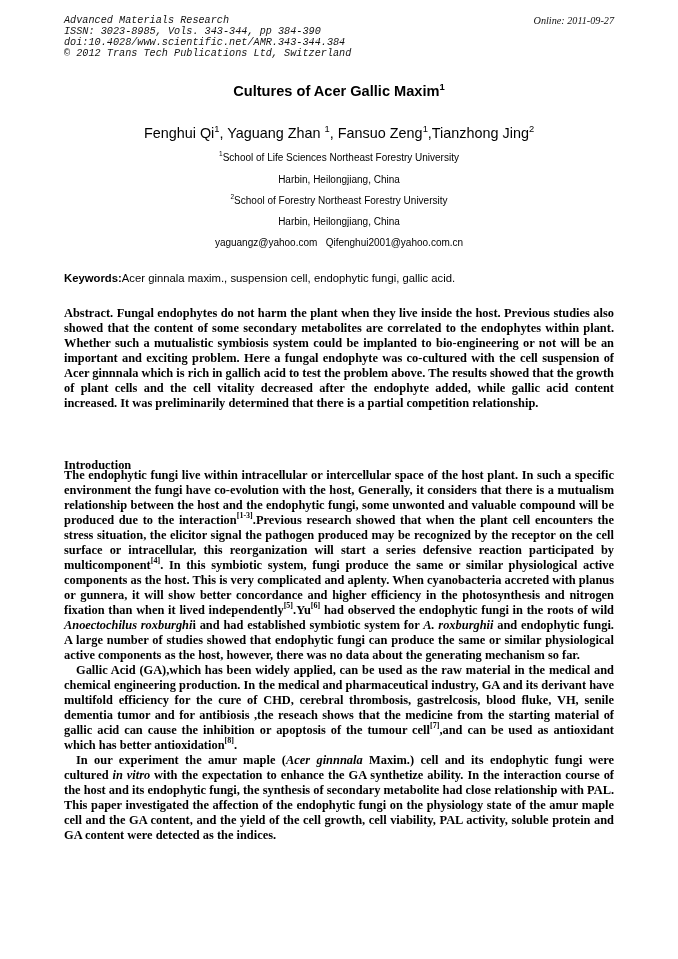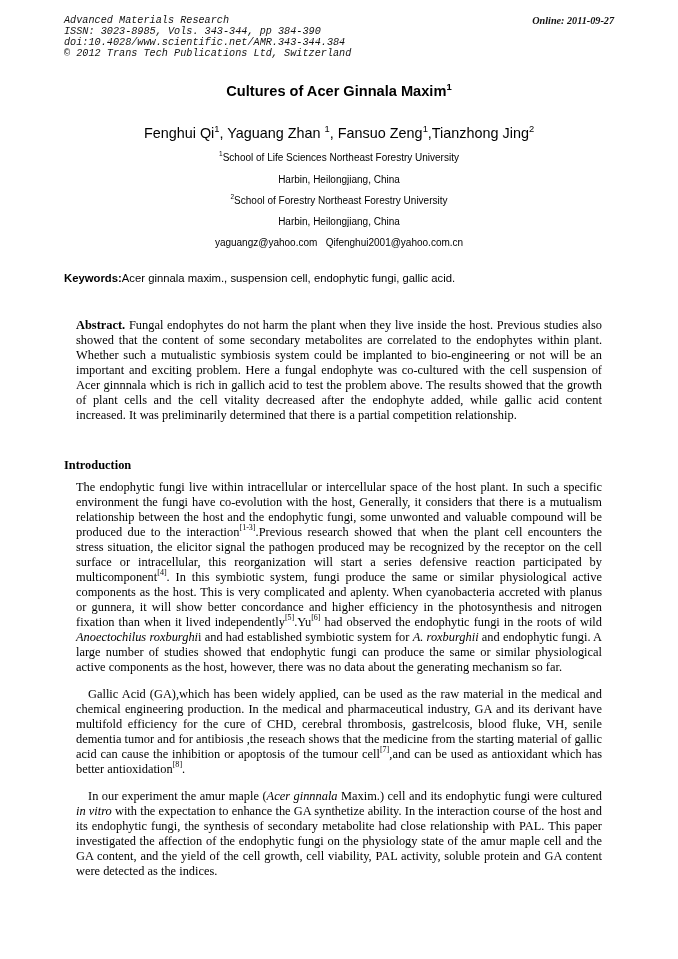--- a/index.html
+++ b/index.html
@@ -1,42 +1,42 @@
 <!DOCTYPE html>
 <html><head>
 <meta charset="utf-8">
 <style>
   html, body { margin:0; padding:0; background:#ffffff; }
   body { width:678px; height:959px; position:relative; overflow:hidden; color:#000; }
   .hdr { position:absolute; left:64px; top:15px; font-family:Liberation Mono, monospace; font-style:italic; font-size:10.2px; line-height:11px; color:#111; }
-  .hdr-right { position:absolute; right:64px; top:15px; font-family:"Liberation Serif", serif; font-style:italic; font-size:10.2px; line-height:11px; color:#111;font-weight:bold; }
+  .hdr-right { position:absolute; right:64px; top:15px; font-family:"Liberation Serif", serif; font-style:italic; font-size:10.2px; line-height:11px; color:#111; }
   .title { position:absolute; left:40px; width:598px; top:82px; text-align:center; font-family:"Liberation Sans", sans-serif; font-weight:bold; font-size:14.6px; line-height:19px; }
   .authors { position:absolute; left:40px; width:598px; top:124px; text-align:center; font-family:Liberation Sans, sans-serif; font-size:14.4px; line-height:18px; }
   .aff { position:absolute; left:40px; width:598px; text-align:center; font-family:"Liberation Sans", sans-serif; font-size:10px; line-height:14px; }
   sup { font-size:65%; line-height:0; position:relative; top:-0.05em; vertical-align:super; }
   .kw { position:absolute; left:64px; top:271px; width:560px; font-family:"Liberation Sans", sans-serif; font-size:11.3px; line-height:14px; }
   .kw b { font-weight:bold; }
   .body { position:absolute; left:64px; width:550px; font-family:"Liberation Serif", serif; font-size:12.4px; line-height:15px; text-align:justify; }
-  .body p { margin:12px; }
+  .body p { margin:0;font-weight:bold; }
   .body p.ind { text-indent:12px; }
   .sec { position:absolute; left:64px; top:458px; font-family:"Liberation Serif", serif; font-weight:bold; font-size:12.4px; }
 </style>
 </head>
 <body>
 
 <div class="hdr">
   <div>Advanced Materials Research</div>
   <div>ISSN: 3023-8985, Vols. 343-344, pp 384-390</div>
   <div>doi:10.4028/www.scientific.net/AMR.343-344.384</div>
   <div>© 2012 Trans Tech Publications Ltd, Switzerland</div>
 </div>
 <div class="hdr-right">Online: 2011-09-27</div>
 
 <div class="title">
-  <div><span>Cultures of Acer Ginnala Maxim</span><sup>1</sup></div>
+  <div><span>Cultures of Acer Gallic Maxim</span><sup>1</sup></div>
 </div>
 
 <div class="authors">
   <span><span>Fenghui Qi</span><sup>1</sup><span>, </span></span><span><span>Yaguang Zhan </span><sup>1</sup><span>, </span></span><span><span>Fansuo Zeng</span><sup>1</sup><span>,</span></span><span><span>Tianzhong Jing</span><sup>2</sup></span>
 </div>
 
 <div class="aff" style="top:151px"><sup>1</sup><span>School of Life Sciences Northeast Forestry University</span></div>
 <div class="aff" style="top:173px">Harbin, Heilongjiang, China</div>
 <div class="aff" style="top:194px"><sup>2</sup><span>School of Forestry Northeast Forestry University</span></div>
 <div class="aff" style="top:215px">Harbin, Heilongjiang, China</div>

